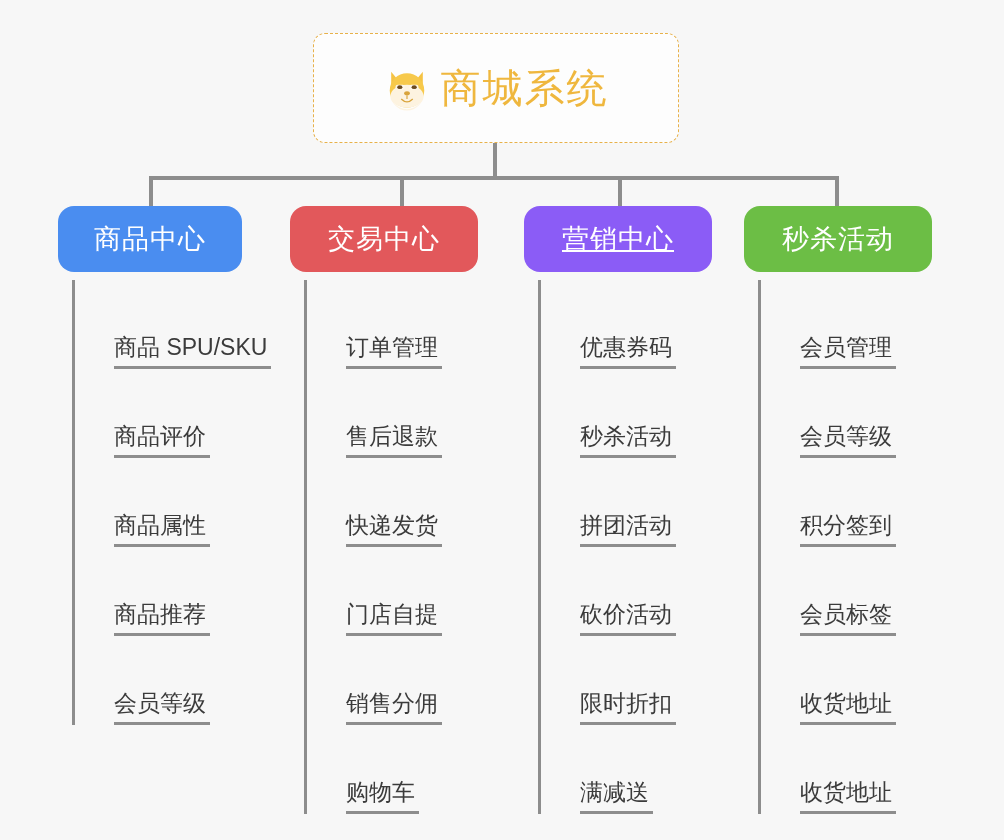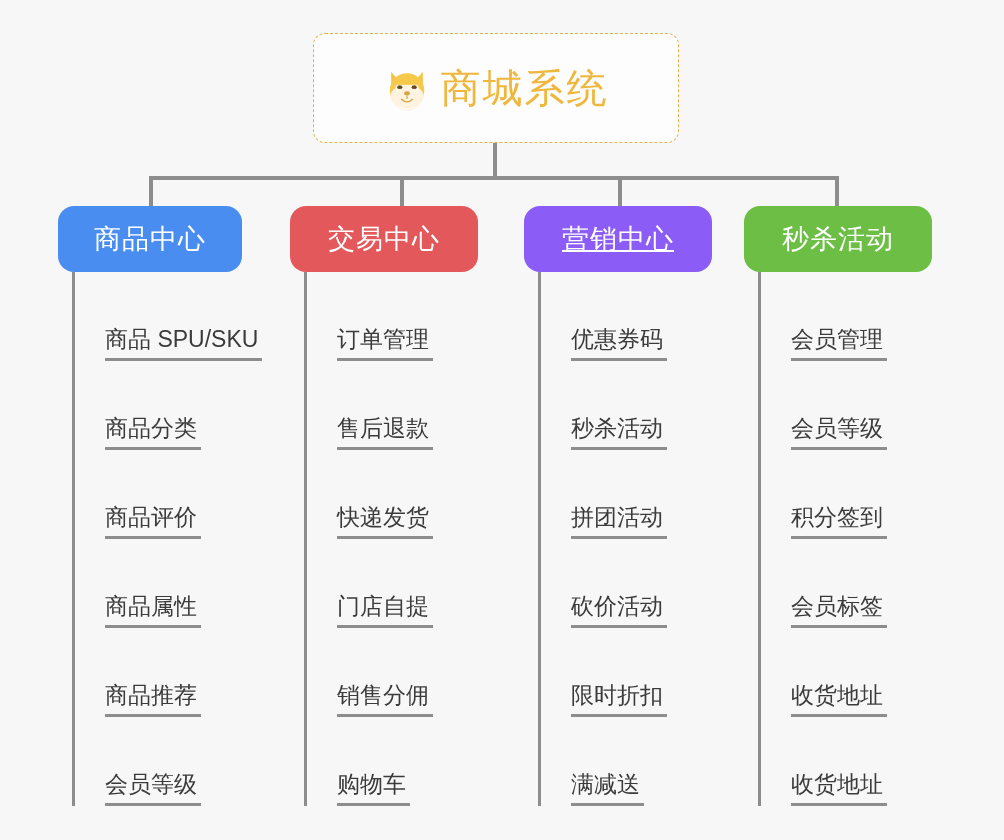--- a/index.html
+++ b/index.html
@@ -101,23 +101,23 @@
   }
   .col-1 .cat-box { width: 184px; background: #4a8df0; }
   .col-2 .cat-box { width: 188px; background: #e2585b; }
   .col-3 .cat-box { width: 188px; background: #8b5cf6; text-decoration: underline; }
   .col-4 .cat-box { width: 188px; background: #6cbe45; }
 
   
   .sub-list {
     position: relative;
     margin-left: 14px;
-    padding-left: 0;
+    padding-left: 9px;
     border-left: 3px solid #8d8d8d;
-    margin-top: 0;
+    margin-top: 8px;
   }
   .sub-item {
     position: relative;
     height: 89px;
     display: flex;
     align-items: flex-end;
     padding-left: 30px;
     box-sizing: border-box;
   }
   .sub-item-label {
@@ -163,23 +163,20 @@
 
   <div class="column col-1">
     <div class="cat-box">
       <span>商品中心</span>
     </div>
     <div class="sub-list">
       <div class="sub-item">
         <span class="sub-item-label">商品 SPU/SKU</span>
       </div>
       <div class="sub-item">
-        <span class="sub-item-label">商品分类</span>
-      </div>
-      <div class="sub-item">
         <span class="sub-item-label">商品评价</span>
       </div>
       <div class="sub-item">
         <span class="sub-item-label">商品属性</span>
       </div>
       <div class="sub-item">
         <span class="sub-item-label">商品推荐</span>
       </div>
       <div class="sub-item">
         <span class="sub-item-label">会员等级</span>

